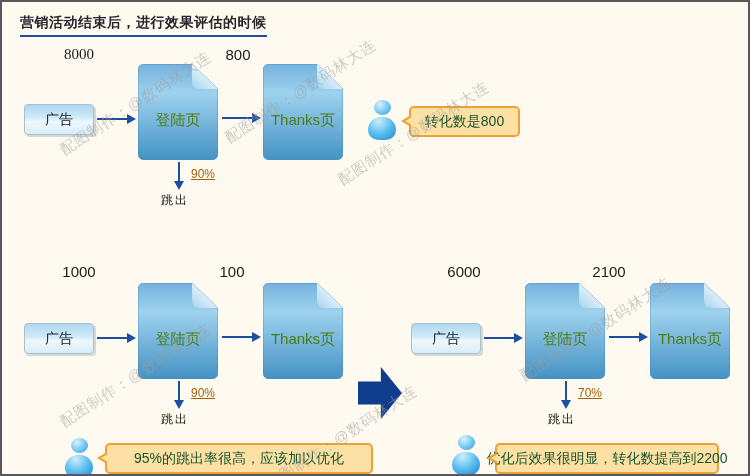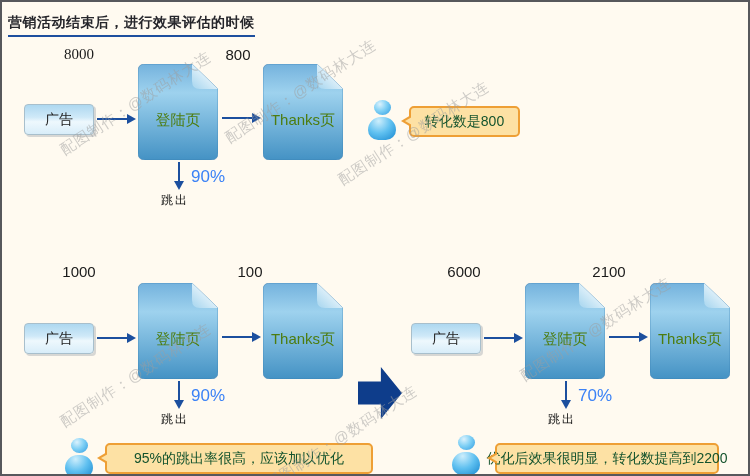--- a/index.html
+++ b/index.html
@@ -61,21 +61,21 @@
   .bubble::before {
     content:''; position:absolute; left:-10px; top:7px;
     border-top:6px solid transparent; border-bottom:6px solid transparent;
     border-right:10px solid #ee9f35;
   }
   .bubble::after {
     content:''; position:absolute; left:-6px; top:9px;
     border-top:4px solid transparent; border-bottom:4px solid transparent;
     border-right:7px solid #fde1a4;
   }
-  .pct { position:absolute; font-size:17px; color:#3b82f6; }
+  .pct { position:absolute; font-size:12px; color:#a16207;text-decoration:underline; }
   .bounce { position:absolute; font-size:12px; color:#111; letter-spacing:2px; }
   .big-arrow {
     position:absolute; width:44px; height:52px; background:#0e3d8b;
     clip-path:polygon(0% 28%, 52% 28%, 52% 0%, 100% 50%, 52% 100%, 52% 72%, 0% 72%);
   }
   .wm {
     position:absolute; font-size:15px; color:#9e9e9e; opacity:.5;
     transform:rotate(-33deg); transform-origin:0 50%;
     white-space:nowrap; pointer-events:none; letter-spacing:1px;
   }
@@ -92,21 +92,21 @@
     </linearGradient>
     <linearGradient id="fgrad" x1="0.85" y1="0.15" x2="0.15" y2="0.9">
       <stop offset="0" stop-color="#ffffff"></stop>
       <stop offset="1" stop-color="#b2dbf1"></stop>
     </linearGradient>
   </defs>
 </svg>
 
 <div class="stage">
 
-  <div class="section-title" style="left:6px; top:12px;">营销活动结束后，进行效果评估的时候</div>
+  <div class="section-title" style="left:18px; top:12px;">营销活动结束后，进行效果评估的时候</div>
 
   <div class="count" style="left:42px; top:44px;font-family:Liberation Serif, serif;">8000</div>
   <div class="count" style="left:201px; top:44px;">800</div>
 
   <div class="adbox" style="left:22px; top:102px;">
     <span>广告</span>
   </div>
 
   <div class="harrow" style="left:95px; top:116px;"></div>
 
@@ -135,21 +135,21 @@
   <div class="person" style="left:366px; top:98px;">
     <div class="head"></div>
     <div class="body"></div>
   </div>
   <div class="bubble" style="left:407px; top:104px; width:111px;">
     <span>转化数是800</span>
   </div>
 
 
   <div class="count" style="left:42px; top:261px;">1000</div>
-  <div class="count" style="left:213px; top:261px;">100</div>
+  <div class="count" style="left:195px; top:261px;">100</div>
 
   <div class="adbox" style="left:22px; top:321px;">
     <span>广告</span>
   </div>
 
   <div class="harrow" style="left:95px; top:335px;"></div>
 
   <div class="page" style="left:136px; top:281px;">
     <svg width="80" height="96" viewBox="0 0 80 96">
       <path d="M7,0 L54,0 L80,25 L80,89 Q80,96 73,96 L7,96 Q0,96 0,89 L0,7 Q0,0 7,0 Z" fill="url(#pgrad)" stroke="#3a80b4" stroke-width="0.6"></path>

